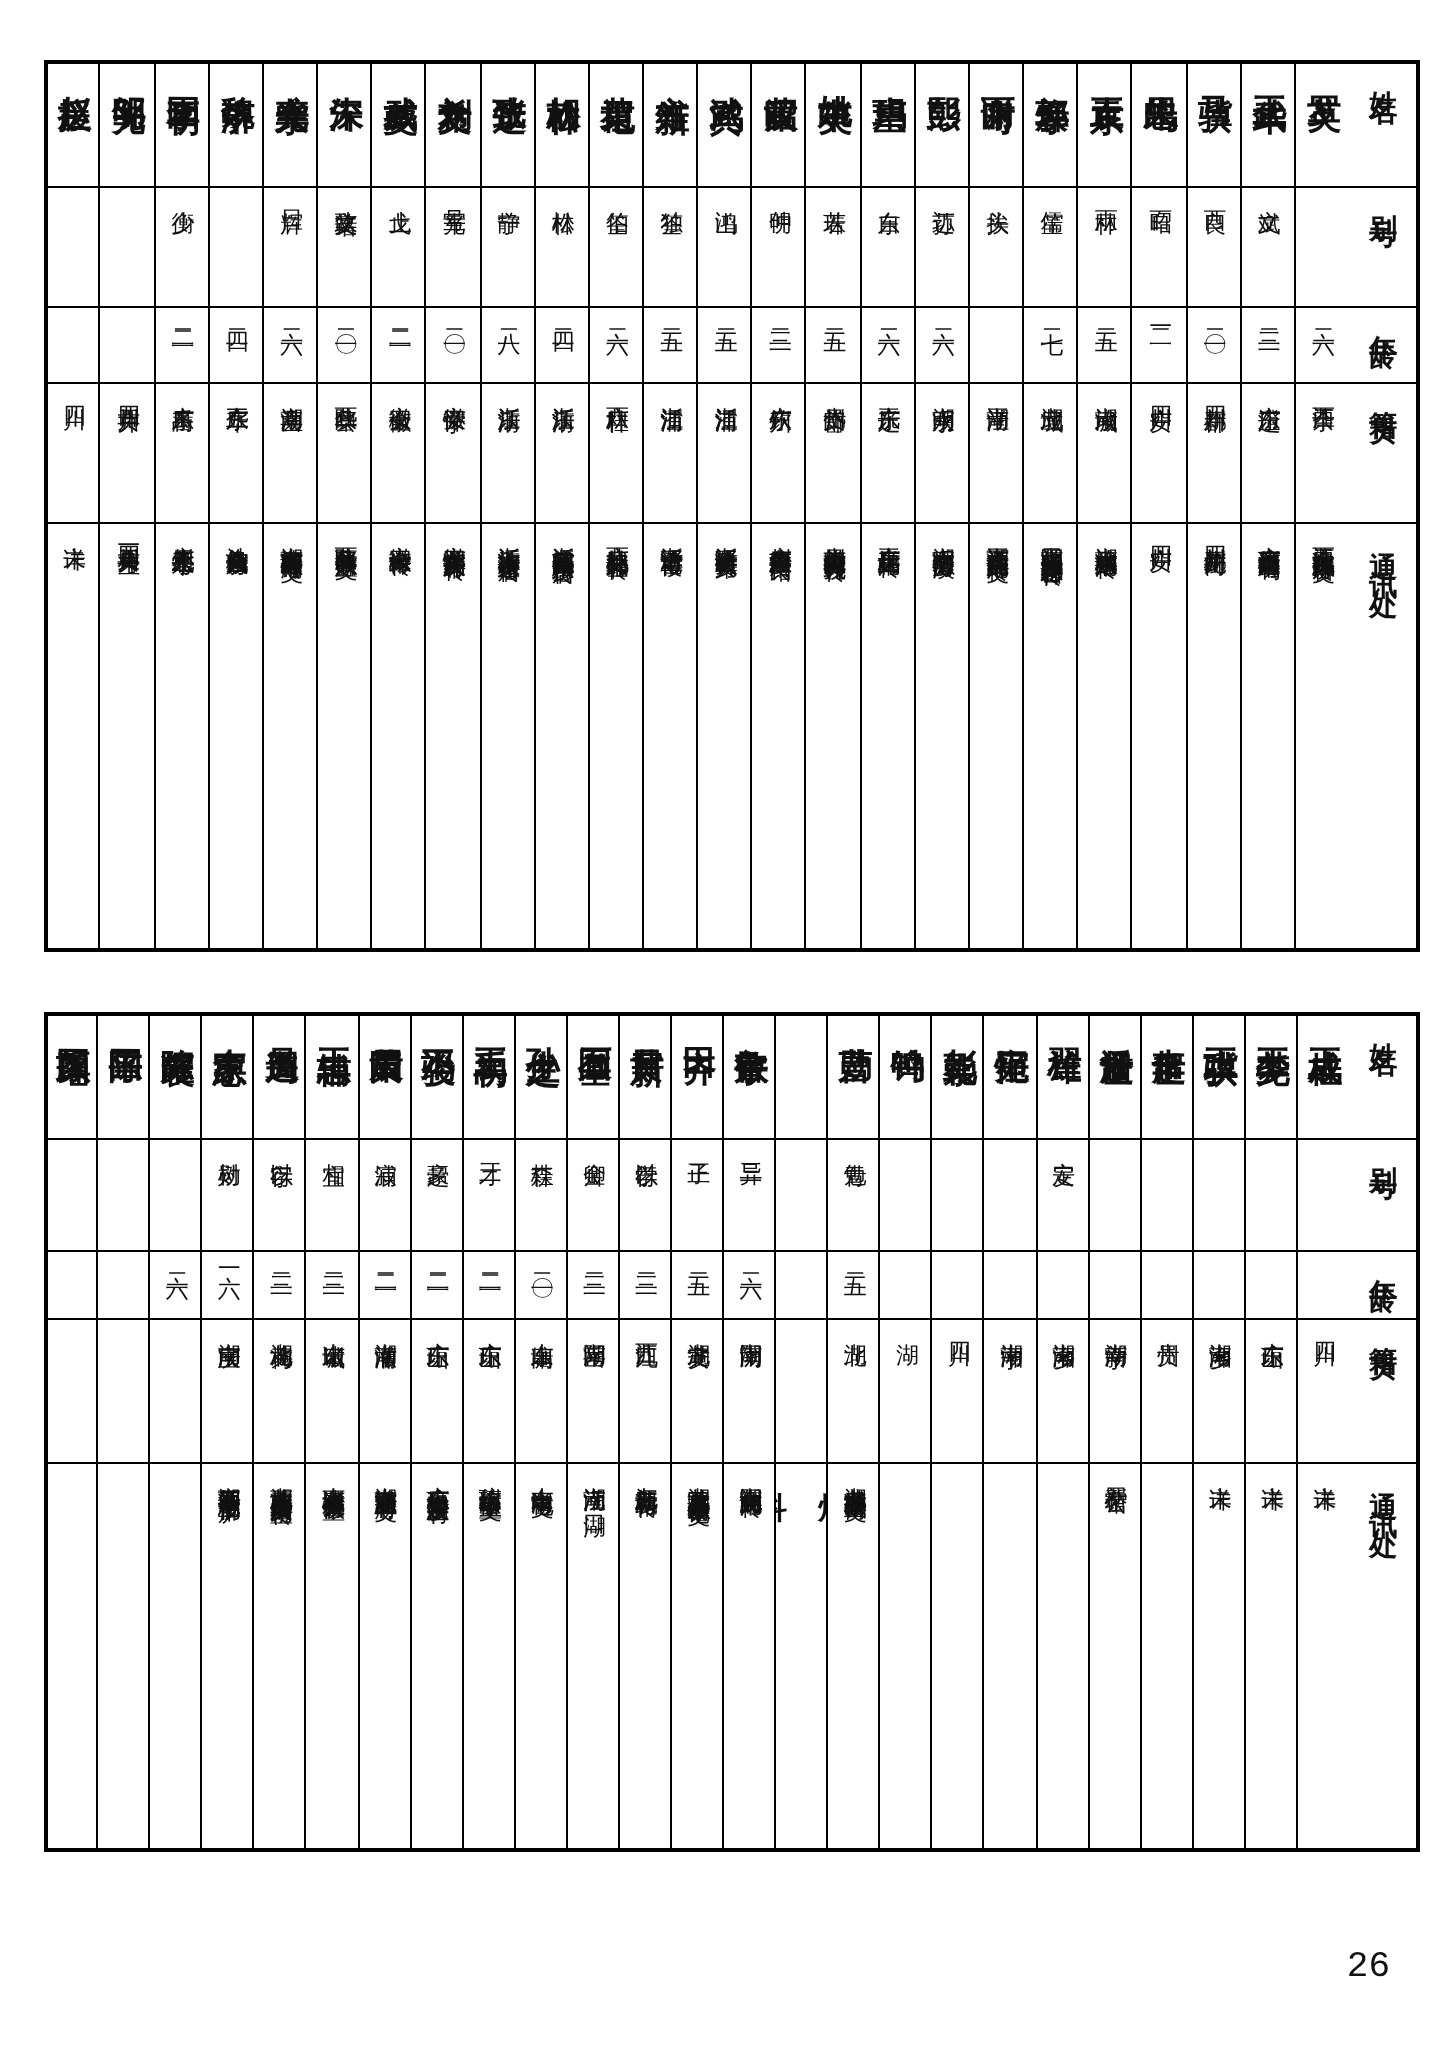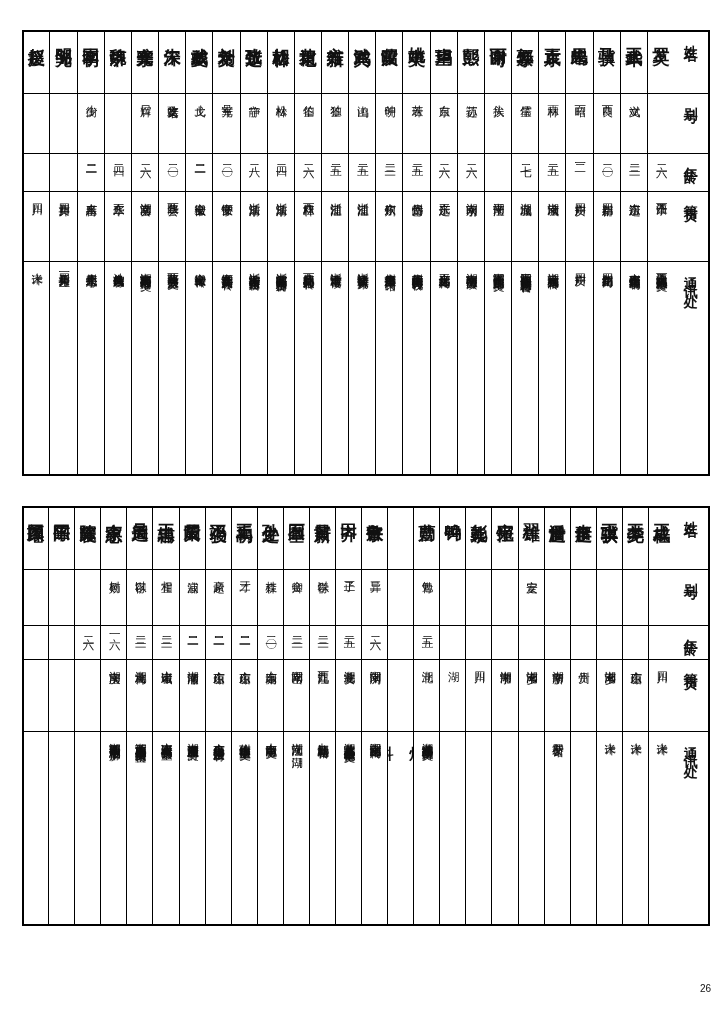--- a/index.html
+++ b/index.html
@@ -79,22 +79,22 @@
   .cell.age .v{font-size:11.5px;letter-spacing:1px;}
   .cell.native .v{font-size:11.5px;}
   .cell.addr .v{font-size:11.5px;}
 
   .blank .v{visibility:hidden;}
 
   
   .cell.addr .v.big{font-size:15px;font-weight:700;letter-spacing:6px;}
 
   #page-number{
-    position:absolute;right:16px;bottom:30px;
-    font-size:10px;font-family:Liberation Sans, sans-serif;
+    position:absolute;right:32px;bottom:30px;
+    font-size:18px;font-family:Liberation Mono, monospace;
   }
 </style>
 </head>
 <body>
 
 <div class="page">
 
   <div class="tbl" id="table-top">
       <div class="col header-col" style="width: 34px;">
         <div class="cell r-name hdr">

